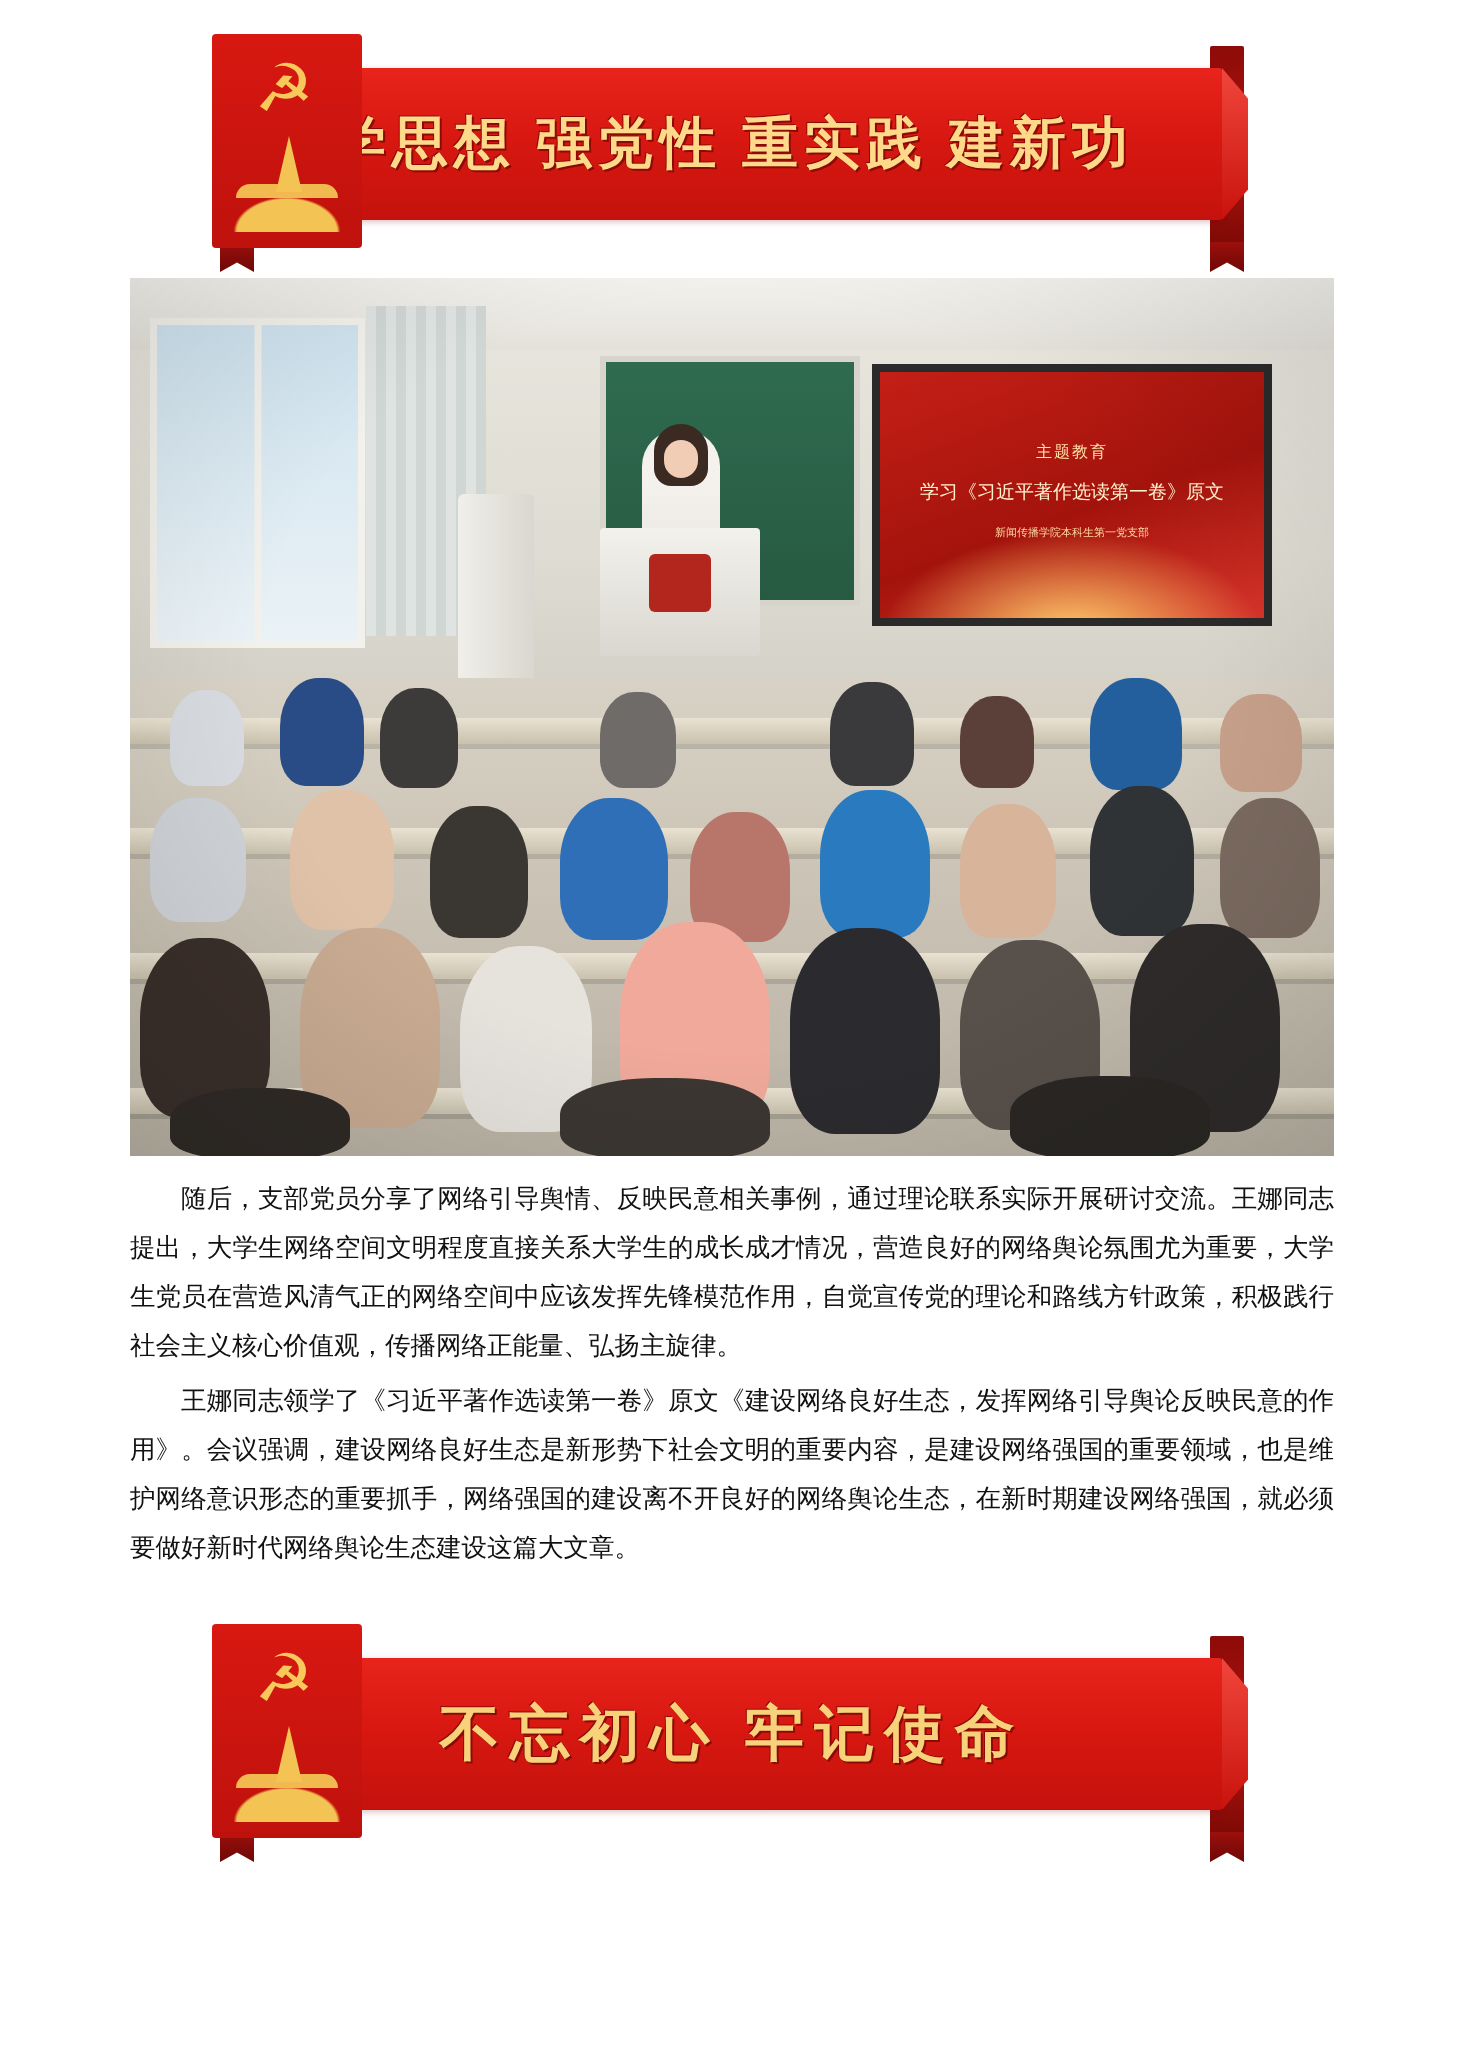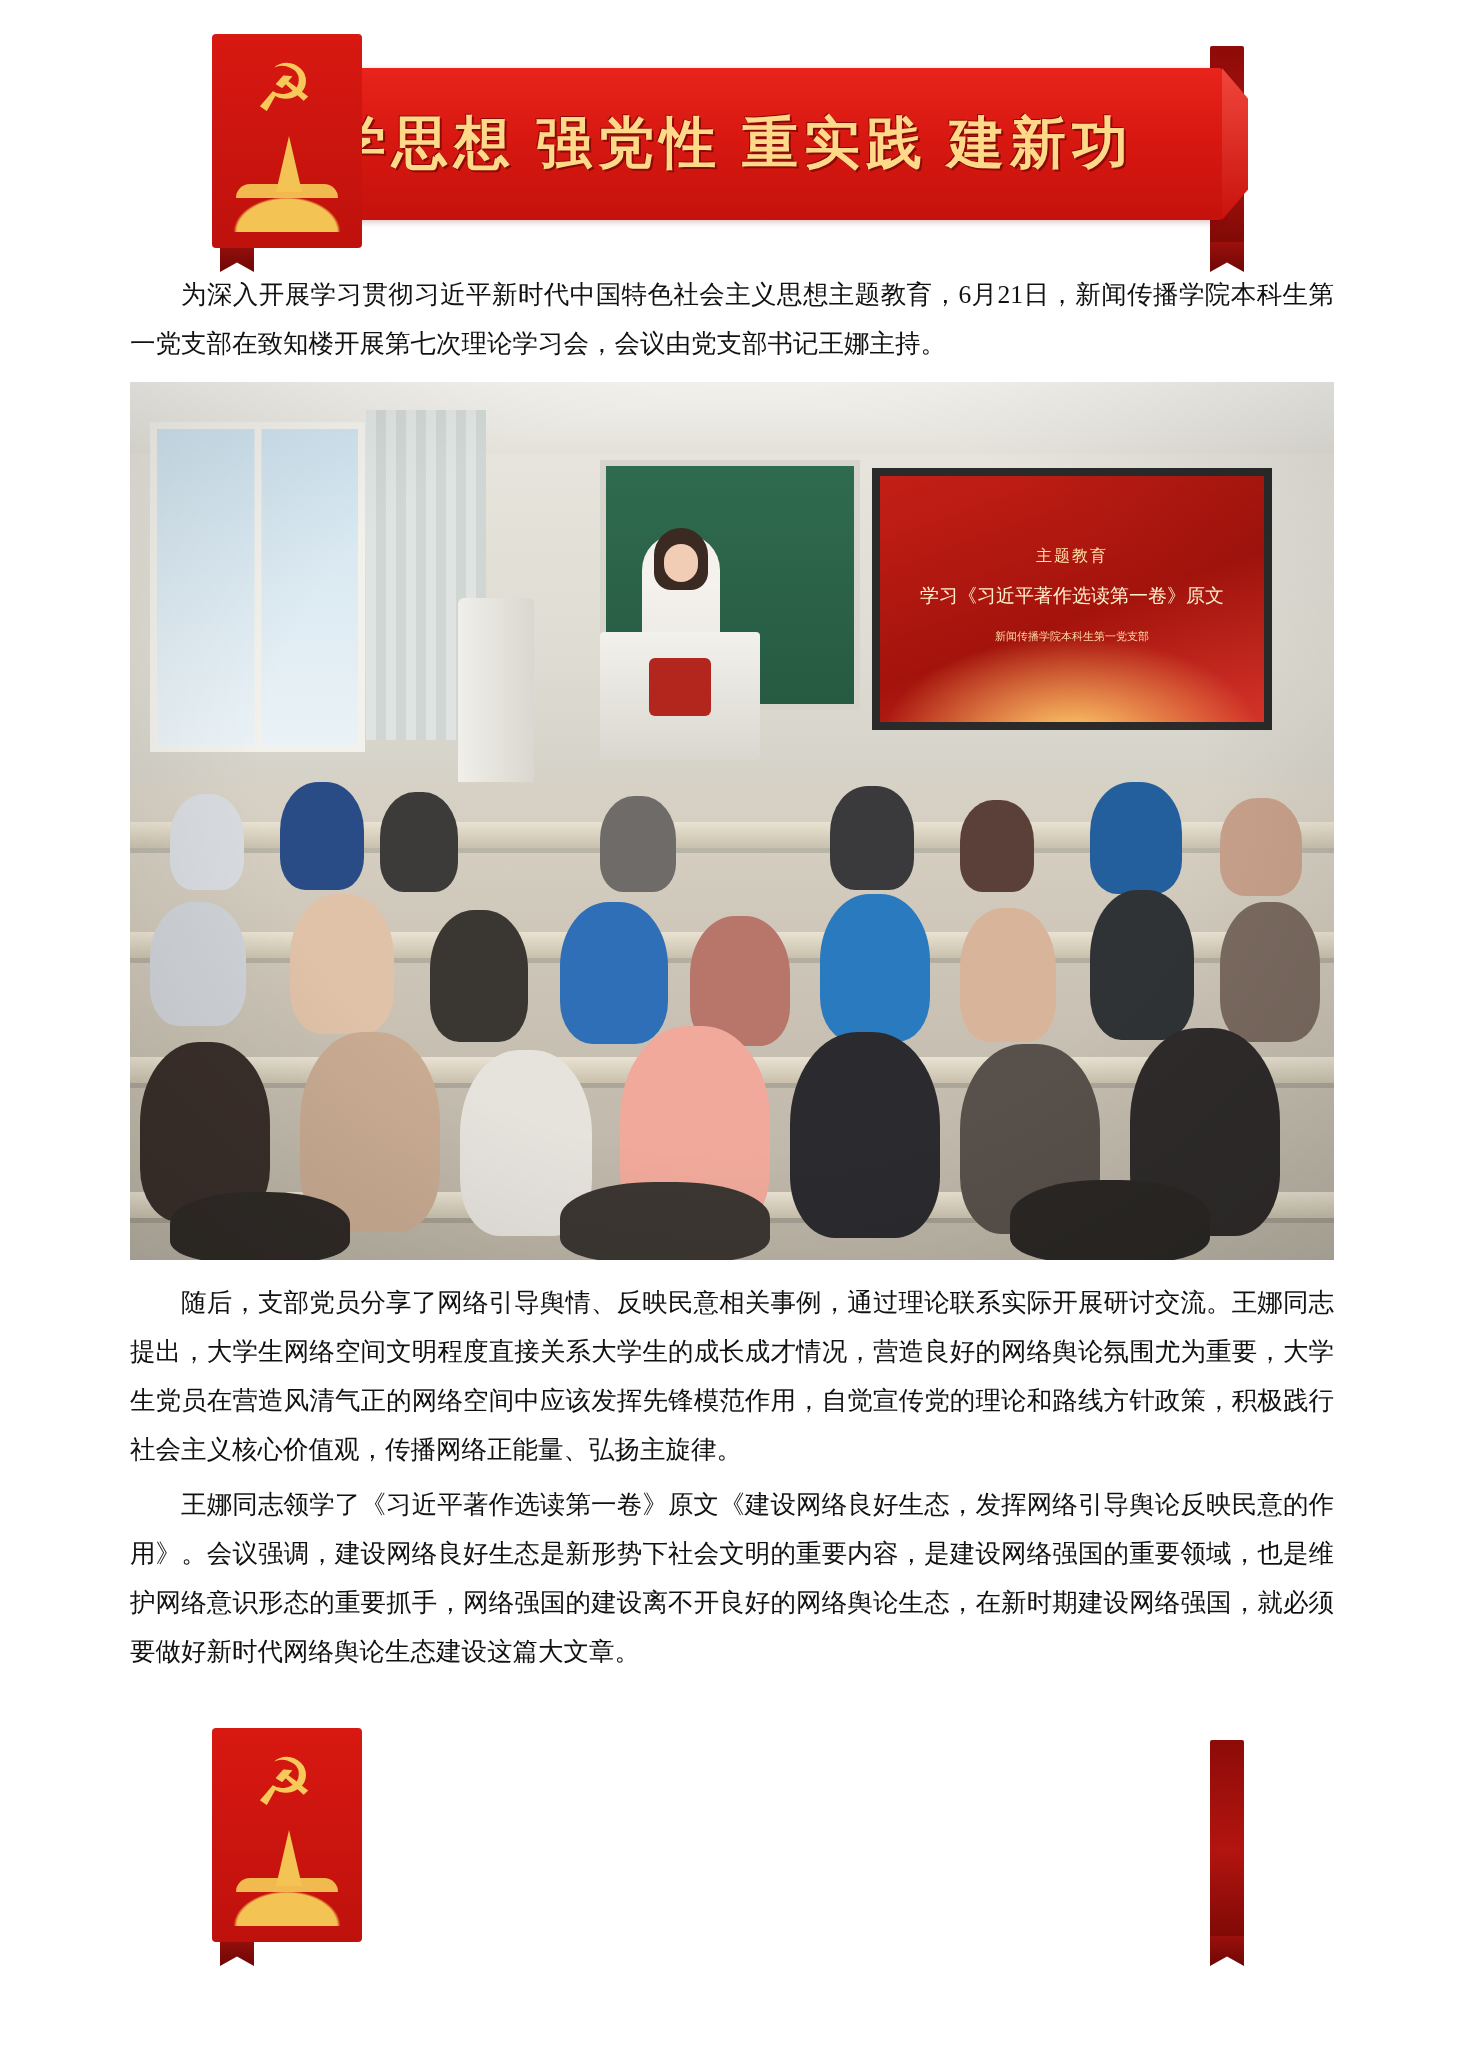--- a/index.html
+++ b/index.html
@@ -285,21 +285,20 @@
       <div class="pagoda">
         <div class="tower"></div>
         <div class="ridge"></div>
         <div class="base"></div>
       </div>
     </div>
   </div>
 
   <div class="article">
 
-    <p class="para lead">为深入开展学习贯彻习近平新时代中国特色社会主义思想主题教育，6月21日，新闻传播学院本科生第一党支部在致知楼开展第七次理论学习会，会议由党支部书记王娜主持。</p>
 
     <div class="photo-wrap">
       <div class="photo">
         <div class="ph-wall"></div>
         <div class="ph-ceiling"></div>
         <div class="ph-window"></div>
         <div class="ph-curtain"></div>
         <div class="ph-board"></div>
 
         <div class="ph-screen">
@@ -364,20 +363,23 @@
 
     <div class="para-group">
       <p class="para">随后，支部党员分享了网络引导舆情、反映民意相关事例，通过理论联系实际开展研讨交流。王娜同志提出，大学生网络空间文明程度直接关系大学生的成长成才情况，营造良好的网络舆论氛围尤为重要，大学生党员在营造风清气正的网络空间中应该发挥先锋模范作用，自觉宣传党的理论和路线方针政策，积极践行社会主义核心价值观，传播网络正能量、弘扬主旋律。</p>
       <p class="para">王娜同志领学了《习近平著作选读第一卷》原文《建设网络良好生态，发挥网络引导舆论反映民意的作用》。会议强调，建设网络良好生态是新形势下社会文明的重要内容，是建设网络强国的重要领域，也是维护网络意识形态的重要抓手，网络强国的建设离不开良好的网络舆论生态，在新时期建设网络强国，就必须要做好新时代网络舆论生态建设这篇大文章。</p>
     </div>
   </div>
 
   <div class="banner banner-bottom">
     <div class="ribbon-tail left"></div>
     <div class="ribbon-tail right"></div>
+    <div class="ribbon-main">
+      <div class="ribbon-text bottom">不忘初心 牢记使命</div>
+    </div>
     <div class="emblem">
       <div class="sickle">☭</div>
       <div class="pagoda">
         <div class="tower"></div>
         <div class="ridge"></div>
         <div class="base"></div>
       </div>
     </div>
   </div>
 

